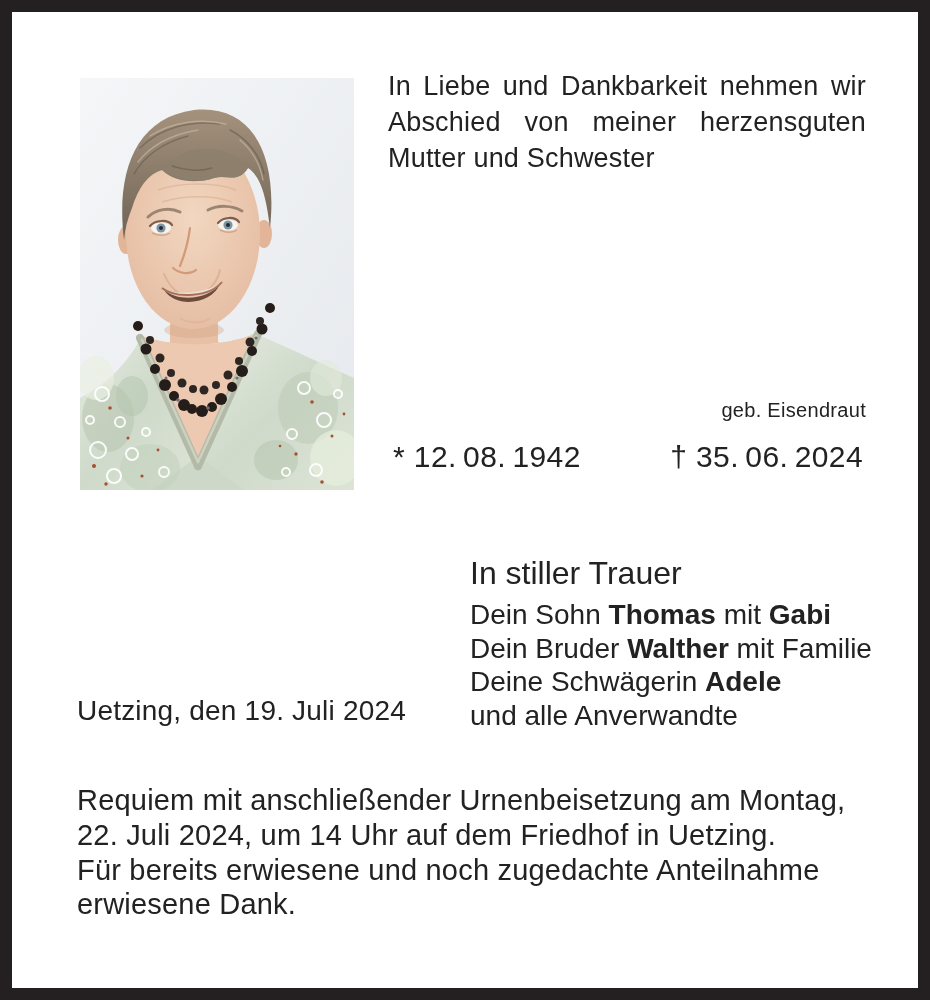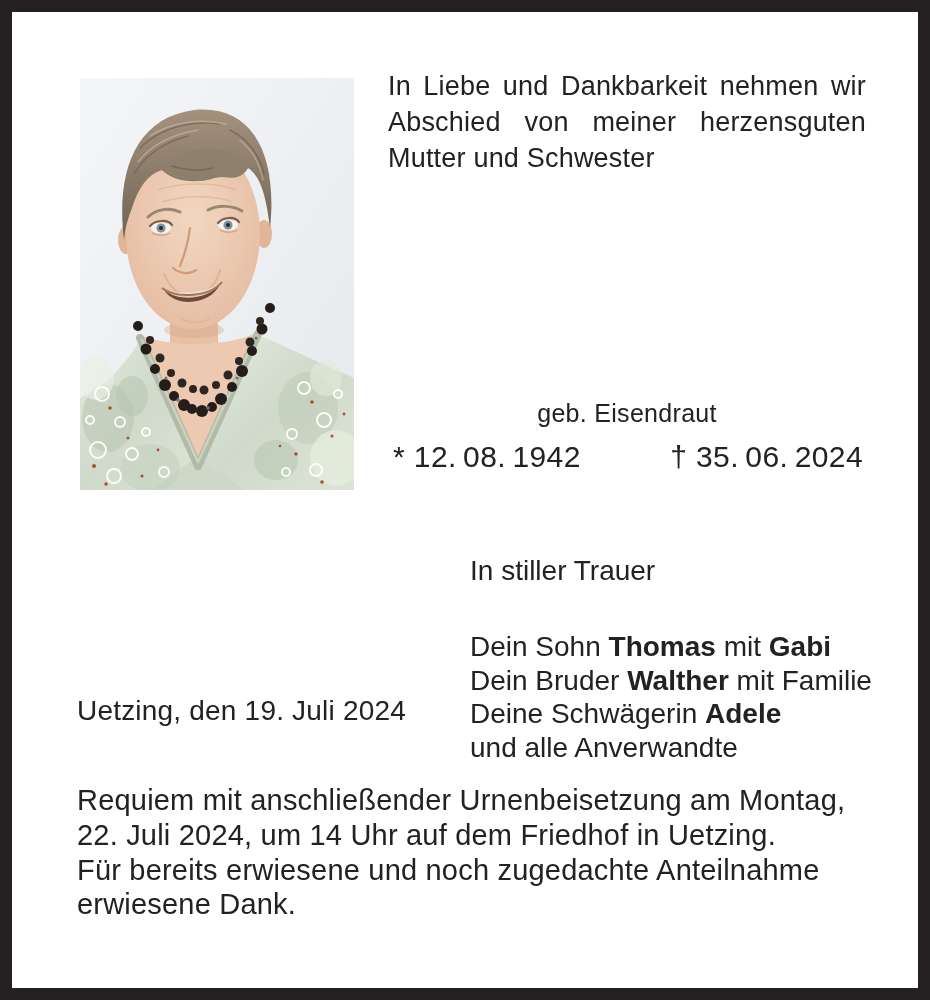--- a/index.html
+++ b/index.html
@@ -9,28 +9,28 @@
 
   .photo{position:absolute;left:68px;top:66px;width:274px;height:412px;overflow:hidden;}
 
   .intro{position:absolute;left:376px;top:56px;width:478px;
          font-size:27px;line-height:36px;letter-spacing:.2px;}
   .intro-line.j{text-align:justify;text-align-last:justify;}
 
   .name{position:absolute;left:360px;top:221px;width:510px;text-align:center;
         font-size:74px;line-height:83px;font-weight:400;color:#1d1d1d;letter-spacing:.5px;}
 
-  .maiden{position:absolute;left:376px;top:387px;width:478px;text-align:center;
-          font-size:25px;letter-spacing:.3px;}
+  .maiden{position:absolute;left:376px;top:387px;width:478px;text-align:right;
+          font-size:20px;letter-spacing:.3px;}
 
   .dates{position:absolute;left:381px;top:428px;width:470px;display:flex;
          justify-content:space-between;font-size:30px;letter-spacing:.4px;}
 
-  .mourning-header{position:absolute;left:458px;top:543px;font-size:28px;}
-  .mourners{position:absolute;left:458px;top:586px;font-size:28px;line-height:33.5px;margin-top:32px;}
+  .mourning-header{position:absolute;left:458px;top:543px;font-size:32px;}
+  .mourners{position:absolute;left:458px;top:586px;font-size:28px;line-height:33.5px;}
 
   .dateline{position:absolute;left:65px;top:683px;font-size:28px;letter-spacing:.2px;}
 
   .announcement{position:absolute;left:65px;top:771px;width:800px;
                 font-size:29px;line-height:34.8px;letter-spacing:.2px;}
 </style>
 </head>
 <body>
 
 <div class="page">

